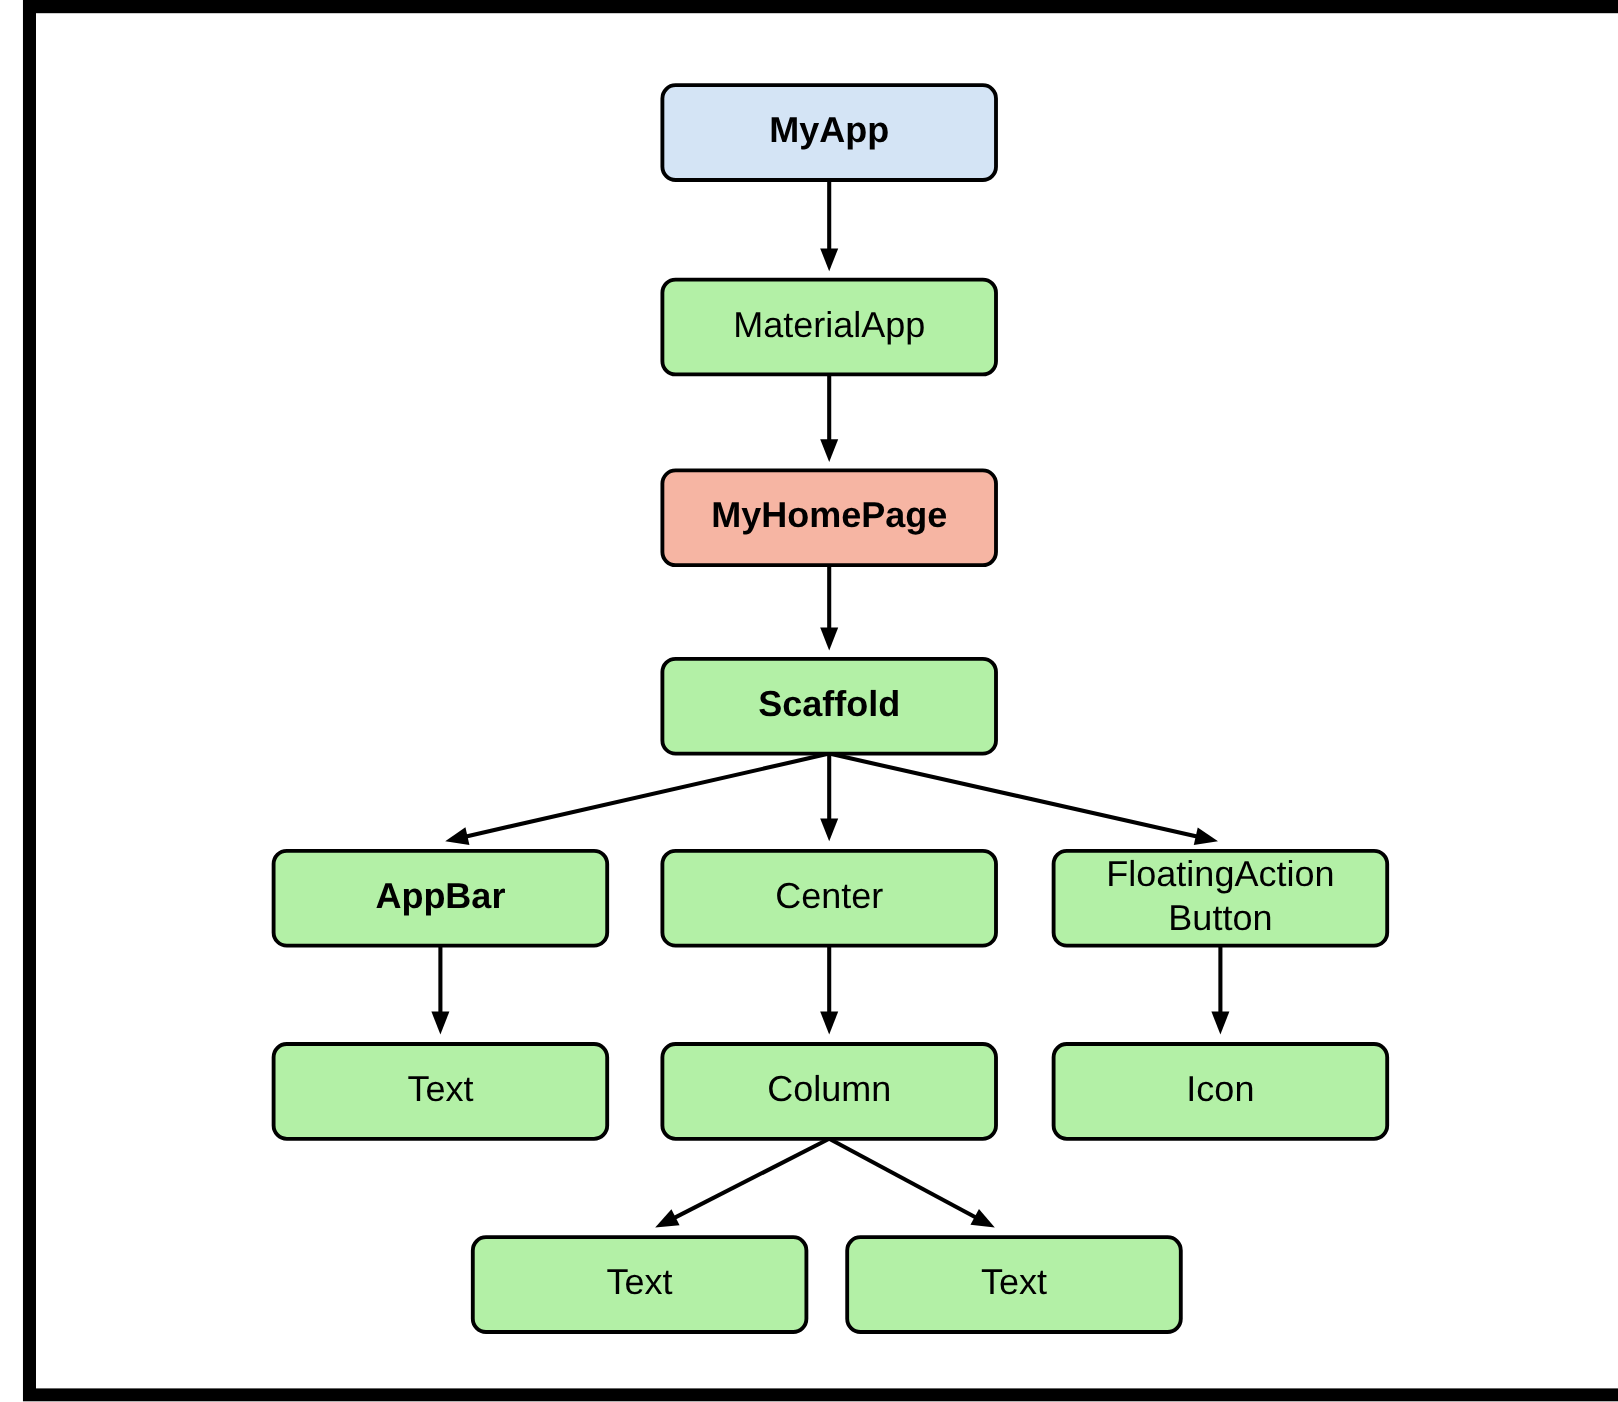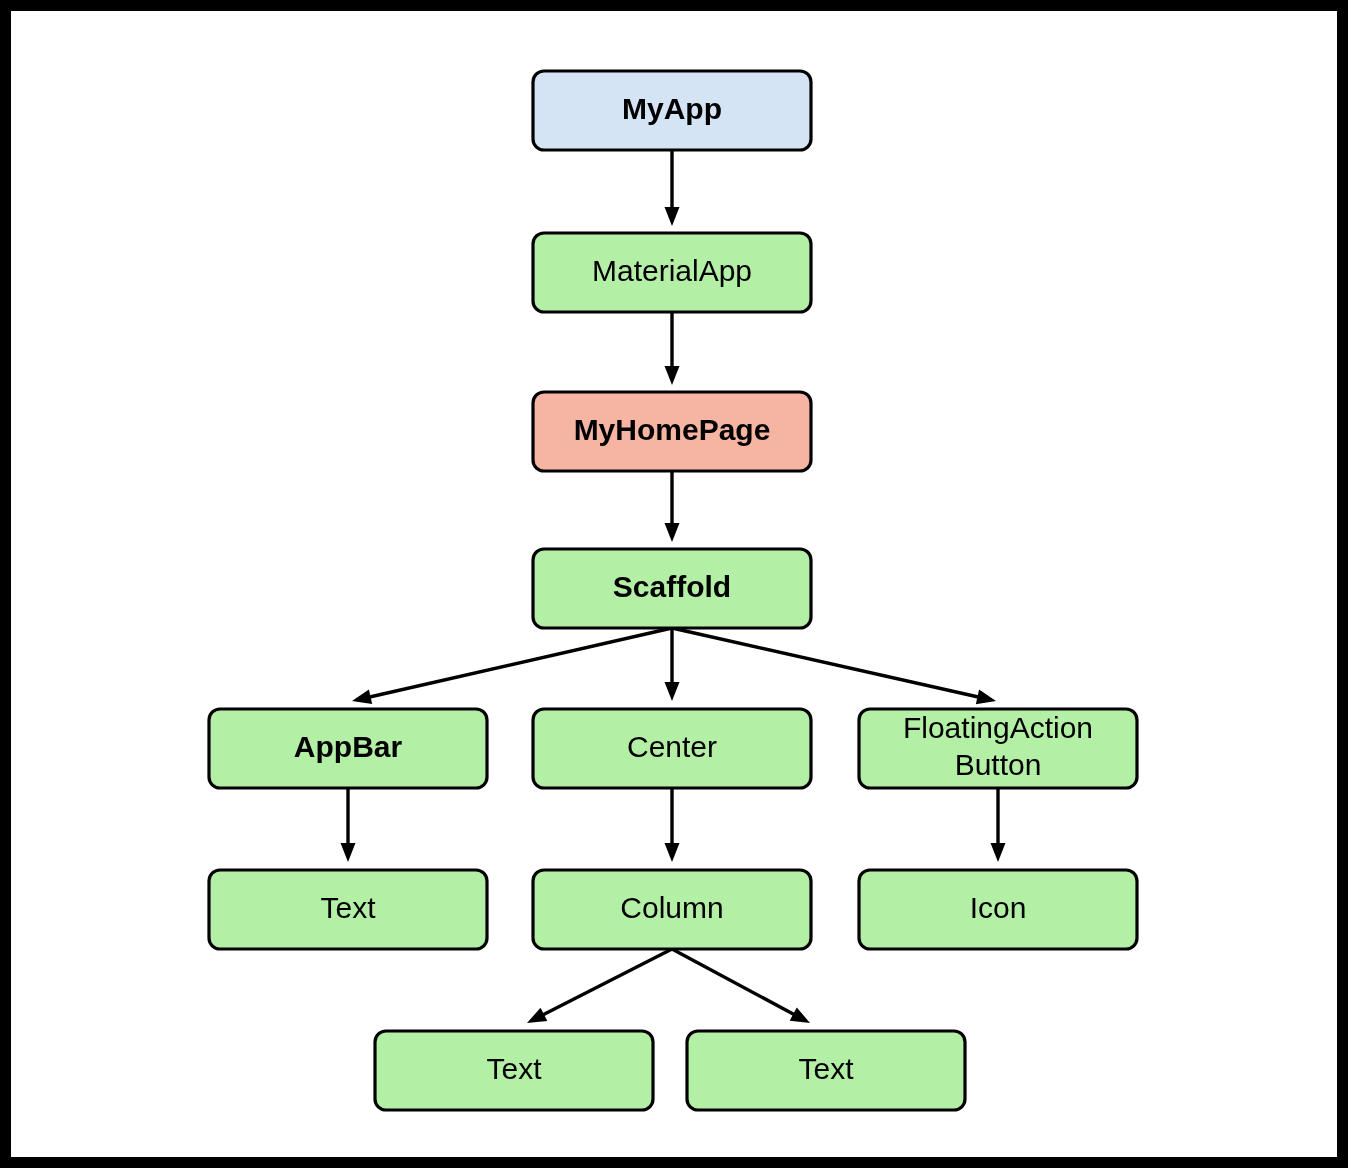--- a/index.html
+++ b/index.html
@@ -14,20 +14,21 @@
     overflow: hidden;
   }
   #diagram-frame {
     position: absolute;
     left: 0;
     top: 0;
     width: 1348px;
     height: 1168px;
     background: #ffffff;
     box-sizing: border-box;
+    padding-left: 19px;
   }
   #flowchart-svg {
     display: block;
   }
   .node-rect {
     stroke: #000000;
     stroke-width: 3.2;
   }
   .node-label {
     font-family: "Liberation Sans", sans-serif;

